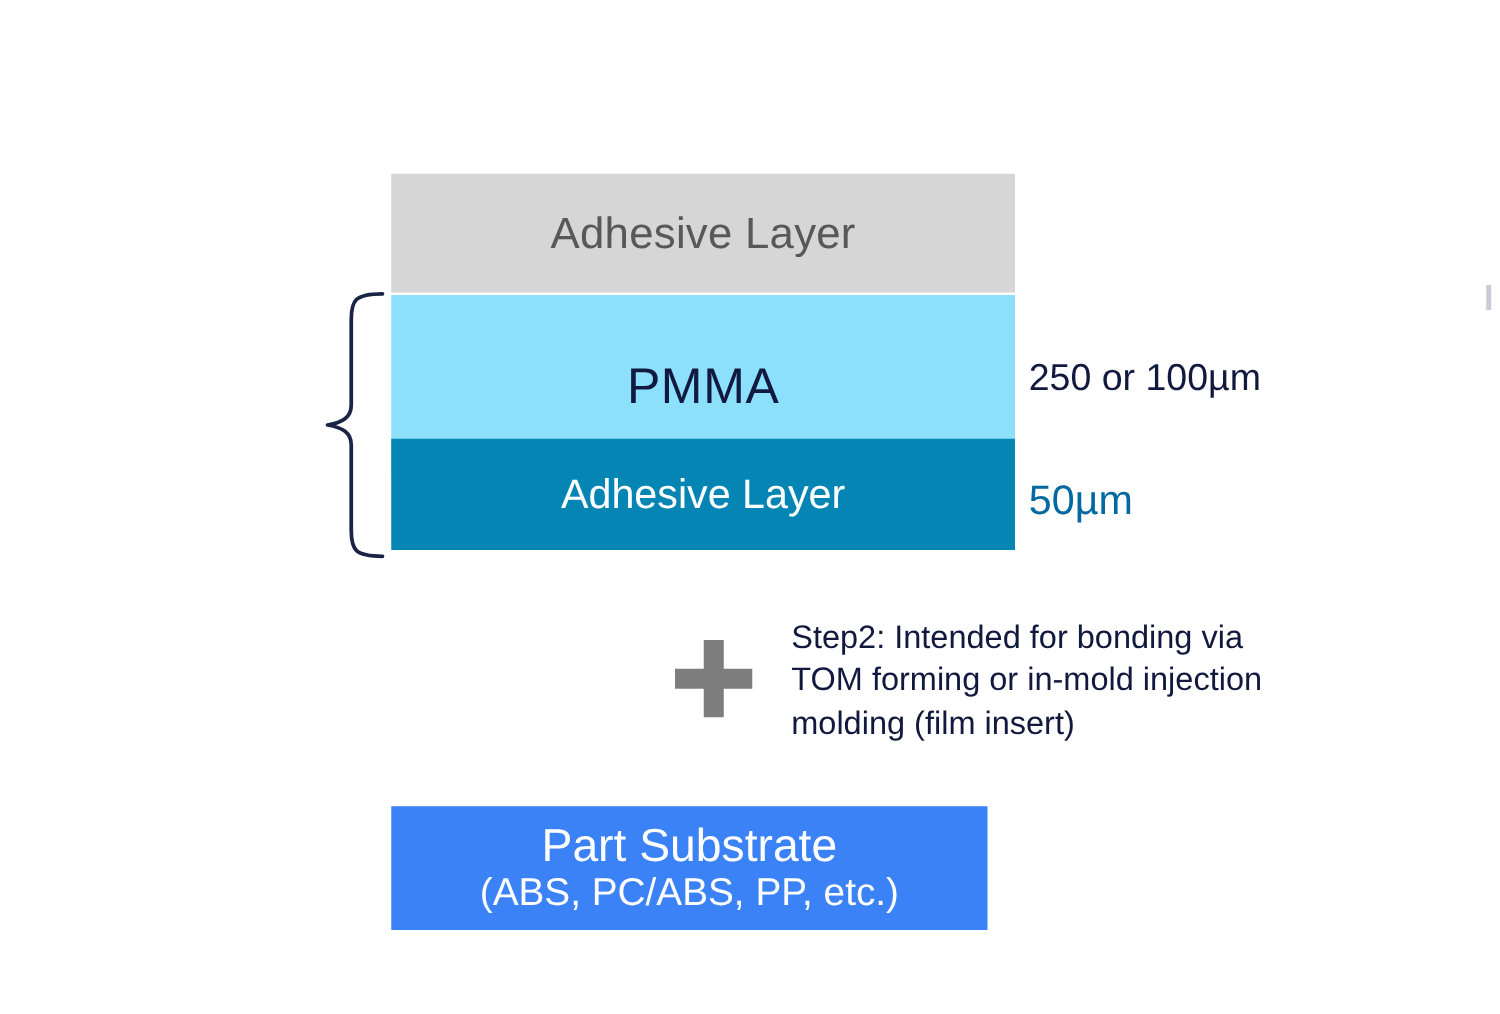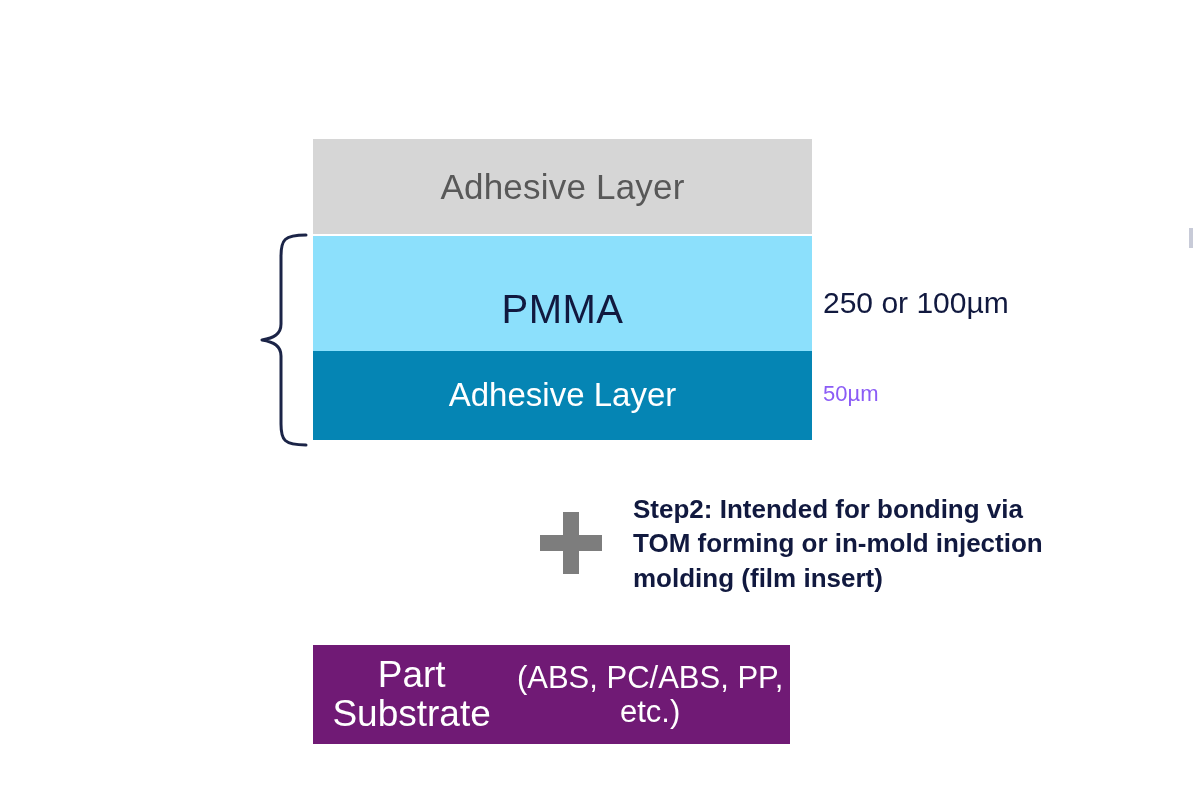--- a/index.html
+++ b/index.html
@@ -80,23 +80,23 @@
     margin-top: 2px;
   }
 
   
   #substrate-box {
     position: absolute;
     left: 313px;
     top: 645px;
     width: 477px;
     height: 99px;
-    background: #701a75;
+    background: #3b82f6;
     display: flex;
-    flex-direction: row;
+    flex-direction: column;
     align-items: center;
     justify-content: center;
     text-align: center;
   }
   #substrate-box .layer-title {
     color: #ffffff;
     font-size: 37px;
     font-weight: 400;
     line-height: 1.05;
   }
@@ -150,43 +150,43 @@
     color: #11193f;
     font-size: 30px;
     font-weight: 400;
     line-height: 1;
   }
 
   #thickness-adhesive {
     position: absolute;
     left: 823px;
     top: 383px;
-    color: #8b5cf6;
-    font-size: 22px;
+    color: #0369a1;
+    font-size: 33px;
     font-weight: 400;
     line-height: 1;
   }
 
   
   #plus-icon {
     position: absolute;
     left: 540px;
     top: 512px;
     width: 62px;
     height: 62px;
   }
 
   #step2-text {
     position: absolute;
     left: 633px;
     top: 492px;
     width: 520px;
     color: #11193f;
     font-size: 26px;
-    font-weight: 700;
+    font-weight: 400;
     line-height: 1.32;
     white-space: pre-line;
   }
 
   
   #edge-artifact {
     position: absolute;
     left: 1189px;
     top: 228px;
     width: 4px;

